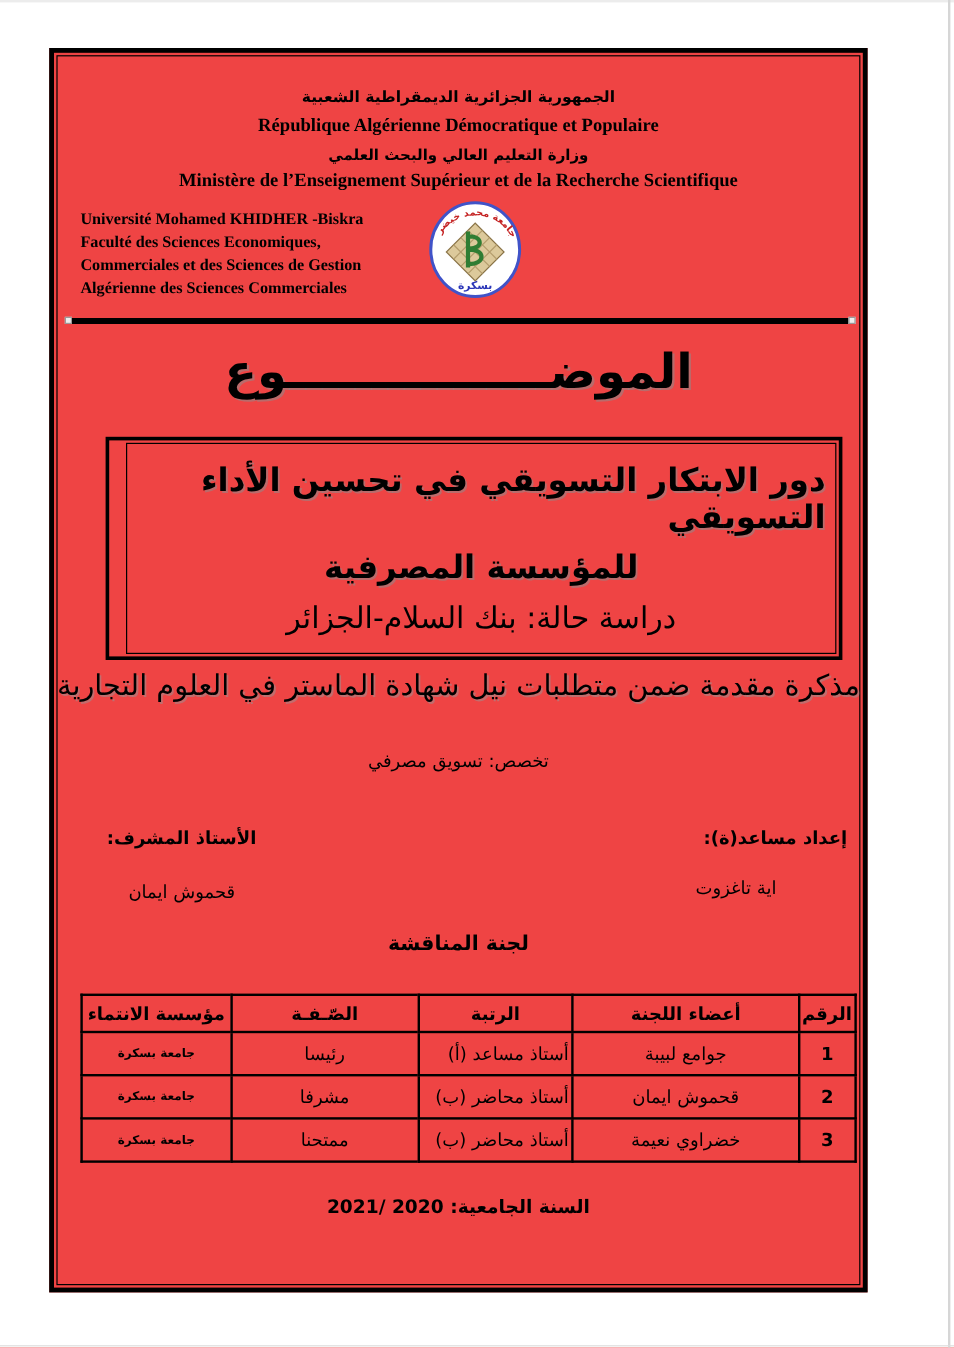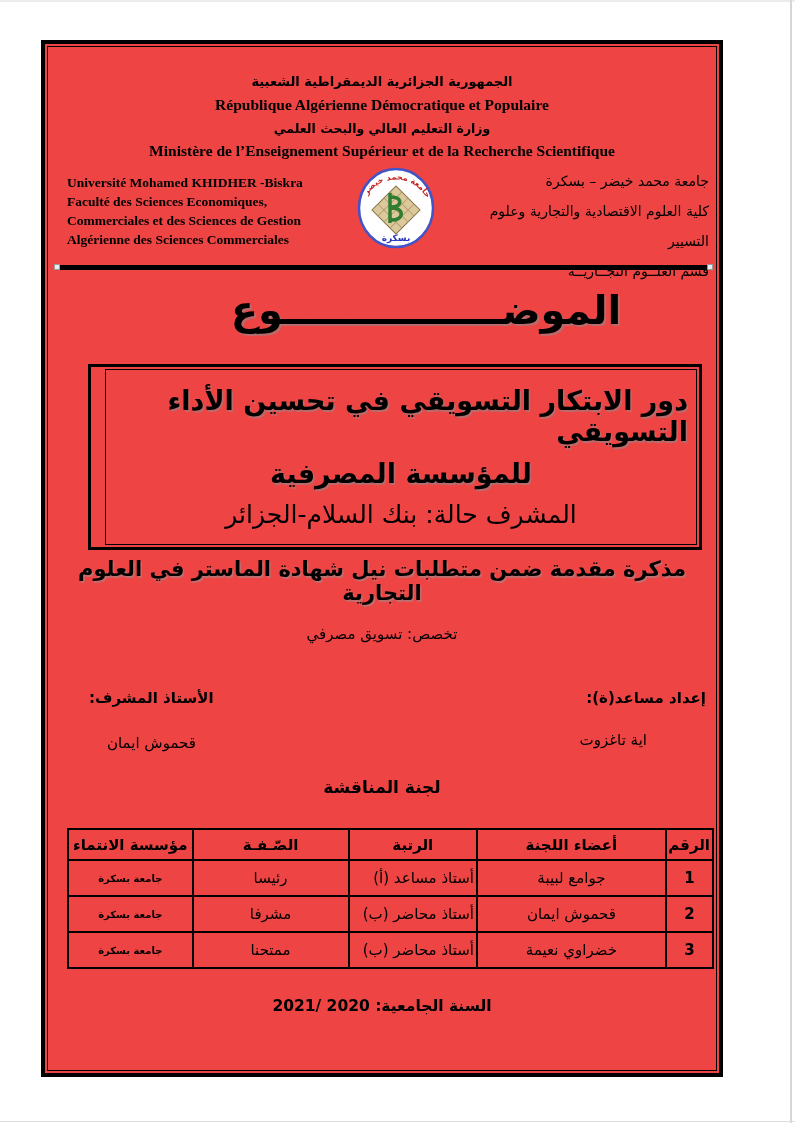--- a/index.html
+++ b/index.html
@@ -39,39 +39,38 @@
   .separator .handle {
     position:absolute; width:6px; height:6px; top:-1px;
     background:#ededed; border:1px solid #9a9a9a;
   }
   .separator .handle.h-left  { left:-4px; }
   .separator .handle.h-right { right:-4px; }
 
   .subject {
     top:243px; font-size:40px; font-weight:bold; direction:rtl;
     text-shadow:2px 2px 0 rgba(140,140,140,0.55);
-    margin-left:44px;
   }
 
   .title-box {
     position:absolute; left:43px; top:320px; width:614px; height:186px;
     border:3px solid #000;
   }
   .title-box-inner {
     position:absolute; inset:2px; border:1px solid #000;
     display:flex; flex-direction:column; justify-content:space-evenly; align-items:center;
     direction:rtl; padding:4px 8px;margin-left:12px;
   }
   .title-l1, .title-l2 {
     font-size:27px; font-weight:bold; text-shadow:1.5px 1.5px 0 rgba(140,140,140,0.55);
   }
   .title-l3 { font-size:25px; font-weight:normal; }
 
   .memo {
-    top:513px; font-size:21px; font-weight:bold; direction:rtl;
+    top:513px; font-size:24px; font-weight:normal; direction:rtl;
     text-shadow:1.5px 1.5px 0 rgba(150,150,150,0.5);
   }
   .spec { top:581px; font-size:15px; direction:rtl; }
 
   .student-label    { position:absolute; right:13px; top:645px; font-size:15px; font-weight:bold; direction:rtl; }
   .student-name     { position:absolute; right:72px; top:687px; font-size:15px; direction:rtl; }
   .supervisor-label { position:absolute; left:44px;  top:645px; font-size:15px; font-weight:bold; direction:rtl; }
   .supervisor-name  { position:absolute; left:62px;  top:690px; font-size:15px; direction:rtl; }
 
   .committee-title { top:733px; font-size:17px; font-weight:bold; direction:rtl; }
@@ -127,38 +126,33 @@
       </g>
       <path d="M42 27 v30 M42 31 c13 -1 13 11 0 10 M42 42 c15 -1 15 13 0 12" stroke="#2f7d33" stroke-width="3.5" fill="none"></path>
       <path id="logoTopArc" d="M16 37 A33 31 0 0 1 80 37" fill="none"></path>
       <text font-size="8" fill="#c42222" font-weight="bold">
         <textPath href="#logoTopArc" startOffset="10%">جامعة محمد خيضر</textPath>
       </text>
       <text x="48" y="75" text-anchor="middle" font-size="9" fill="#2a35b8" font-weight="bold">بسكرة</text>
     </svg>
   </div>
 
-  <div class="univ-ar">
-    <div>جامعة محمد خيضر – بسكرة</div>
-    <div>كلية العلوم الاقتصادية والتجارية وعلوم التسيير</div>
-    <div>قسم العلــوم التجــاريــة</div>
-  </div>
 
   <div class="separator">
     <span class="handle h-left"></span>
     <span class="handle h-right"></span>
   </div>
 
   <div class="centered subject">الموضــــــــــــــــوع</div>
 
   <div class="title-box">
     <div class="title-box-inner">
       <div class="title-l1">دور الابتكار التسويقي في تحسين الأداء التسويقي</div>
       <div class="title-l2">للمؤسسة المصرفية</div>
-      <div class="title-l3">المشرف حالة: بنك السلام-الجزائر</div>
+      <div class="title-l3">دراسة حالة: بنك السلام-الجزائر</div>
     </div>
   </div>
 
   <div class="centered memo">مذكرة مقدمة ضمن متطلبات نيل شهادة الماستر في العلوم التجارية</div>
   <div class="centered spec">تخصص: تسويق مصرفي</div>
 
   <div class="student-label">إعداد مساعد(ة):</div>
   <div class="student-name">اية تاغزوت</div>
   <div class="supervisor-label">الأستاذ المشرف:</div>
   <div class="supervisor-name">قحموش ايمان</div>

